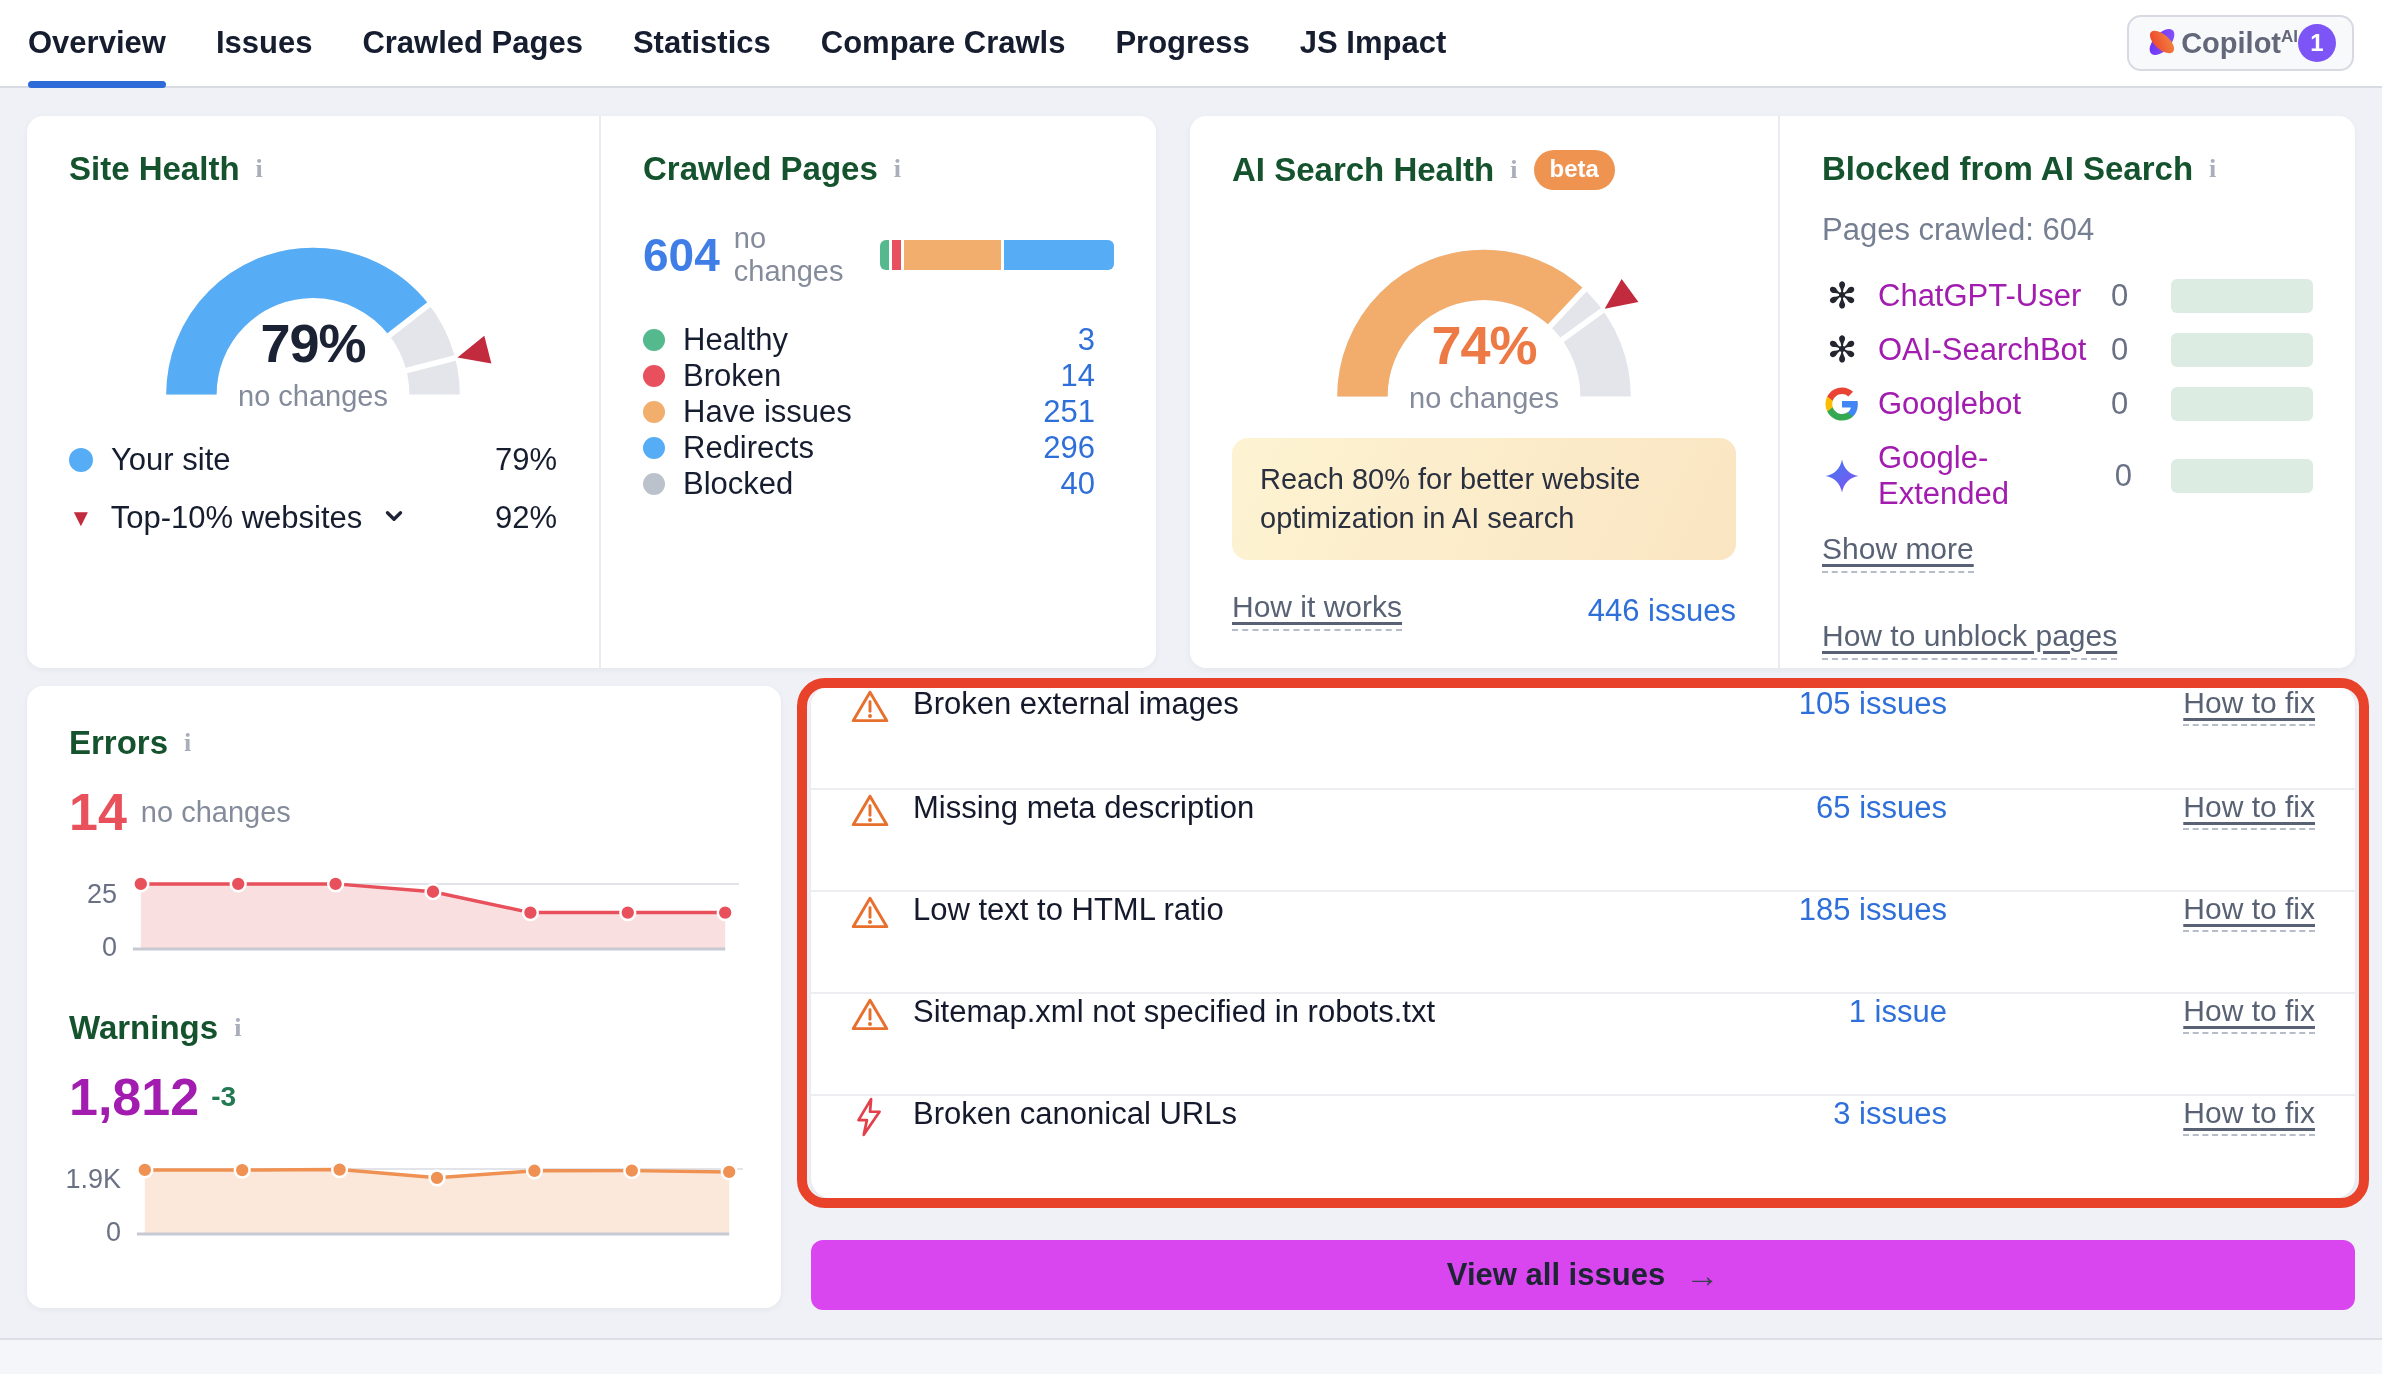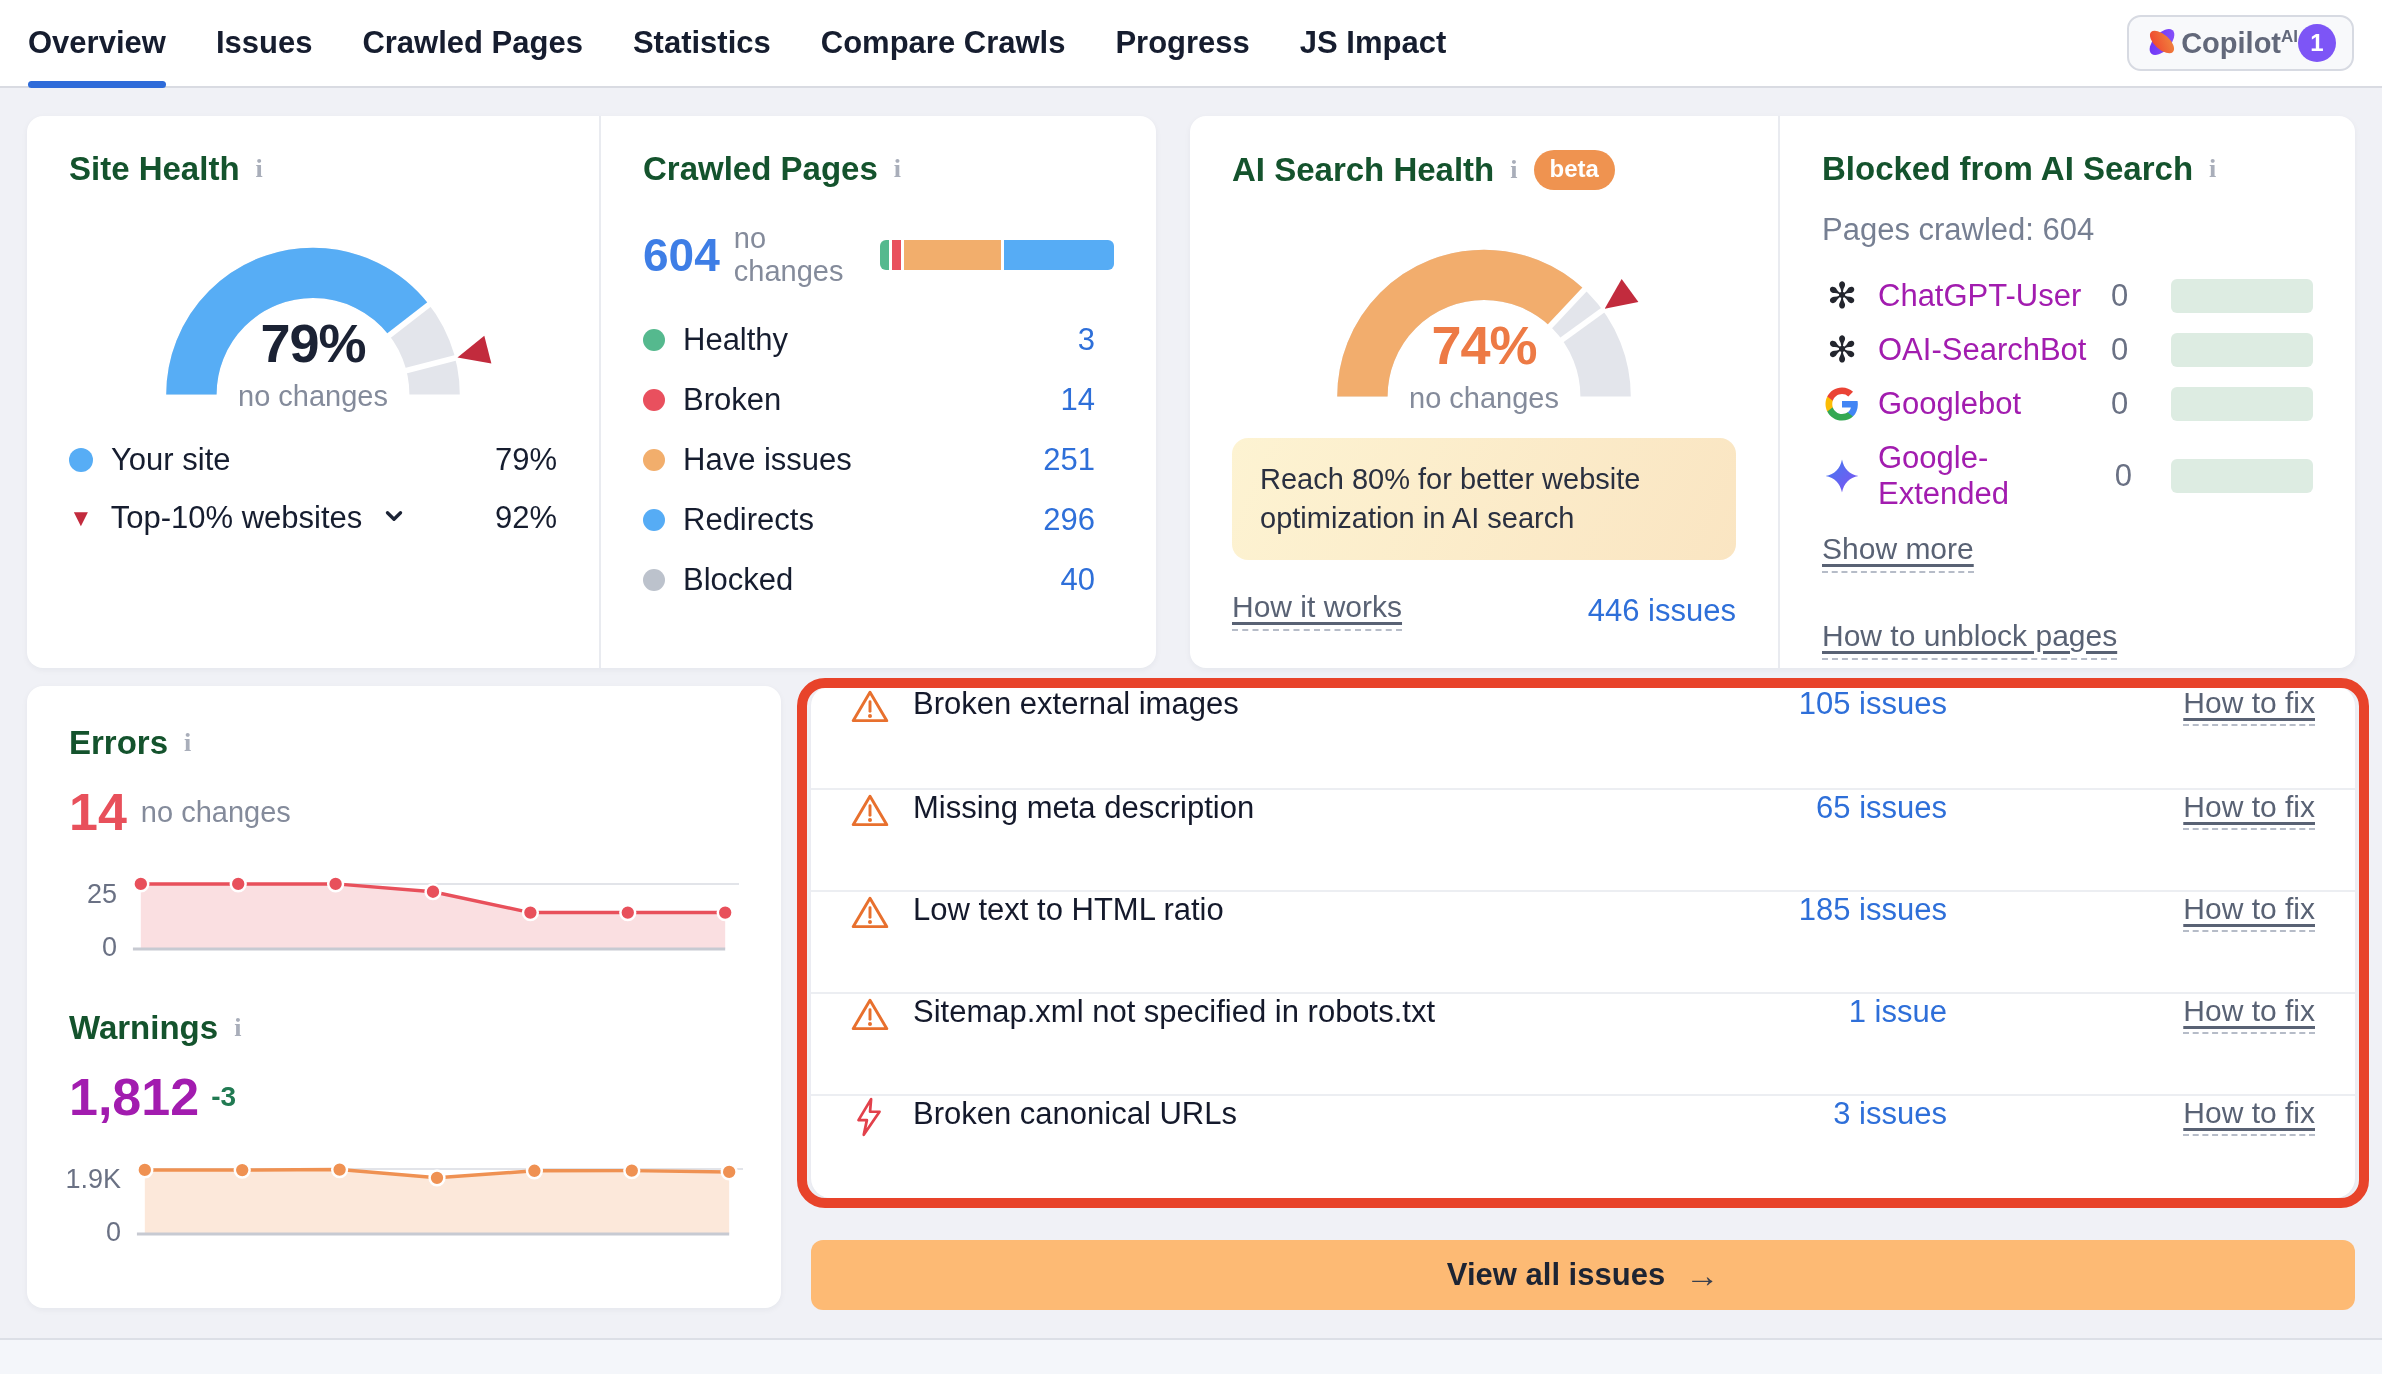--- a/index.html
+++ b/index.html
@@ -59,21 +59,21 @@
   
   .stat-row { display:flex; align-items:center; margin-top:34px; }
   .big-num { font-size:46px; font-weight:700; }
   .num-blue { color:#3e7ee6; }
   .num-red { color:#e8505b; }
   .num-orange { color:#a21caf; }
   .muted { font-size:29px; color:#848b9b; margin-left:14px; }
   .delta-green { font-size:28px; color:#217a52; margin-left:12px; font-weight:600; }
   .stacked-bar { margin-left:auto; display:flex; gap:3px; width:240px; height:30px;
                  border-radius:6px; overflow:hidden; }
-  .crawl-legend { margin-top:34px; display:flex; flex-direction:column; gap:24px; width:452px; }
+  .crawl-legend { margin-top:34px; display:flex; flex-direction:column; width:452px; }
   .crawl-row { display:flex; align-items:center; gap:18px; font-size:31px; }
   .crawl-row .dot { width:22px; height:22px; }
   .link-blue { color:#2e6fd9; text-decoration:none; cursor:pointer; }
   .crawl-val { margin-left:auto; }
 
   
   .callout { margin-top:28px; border-radius:16px; padding:22px 28px; font-size:29px; line-height:1.35;
              color:#2a3040; background:linear-gradient(115deg,#fdf3d2 0%,#fae5c2 100%); }
   .ai-bottom { margin-top:30px; display:flex; align-items:center; justify-content:space-between; }
   .dashed-link { font-size:30px; color:#596274; text-decoration:underline; text-underline-offset:5px;
@@ -105,21 +105,21 @@
   .issues-panel { background:#fff; border-radius:20px; height:512px; overflow:hidden;
                   box-shadow:0 2px 6px rgba(24,32,60,.05); }
   .issue-row { display:flex; align-items:flex-start; height:102px; padding:0 40px 0 38px; }
   .issue-row + .issue-row { border-top:2px solid #eceef2; }
   .issue-icon { width:44px; display:flex; align-items:center; }
   .issue-label { font-size:31px; color:#14192b; margin-left:20px; }
   .issue-link { width:260px; text-align:right; font-size:31px; margin-left:auto; }
   .issue-fix-col { width:368px; text-align:right; }
   .annotation-box { position:absolute; left:-14px; top:-8px; width:1572px; height:530px;
                     border:10px solid #e8432a; border-radius:28px; pointer-events:none; z-index:5; }
-  .view-all-btn { margin-top:42px; width:100%; height:70px; background:#fdba74; border:none;
+  .view-all-btn { margin-top:42px; width:100%; height:70px; background:#d946ef; border:none;
                   border-radius:12px; font-family:inherit; font-size:31px; font-weight:600; color:#1d2433;
                   display:flex; align-items:center; justify-content:center; gap:20px; cursor:pointer; }
   .arrow-glyph { font-size:34px; color:#3a404e; }
 
   .bottom-strip { position:absolute; left:0; right:0; top:1338px; height:36px; background:#f4f6fa;
                   border-top:2px solid #dcdfe6; }
 </style>
 </head>
 <body>
 

